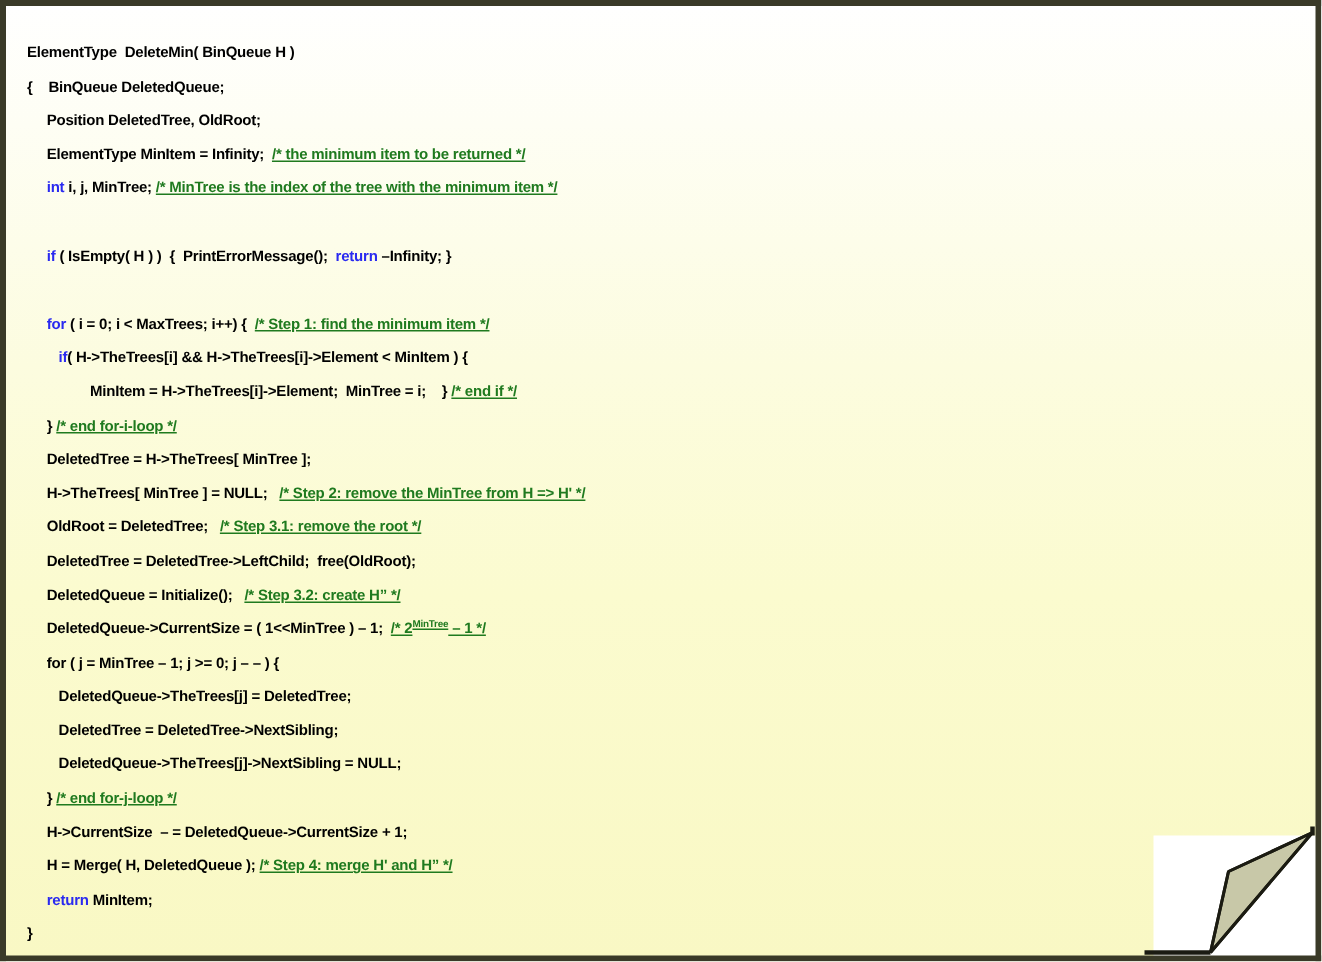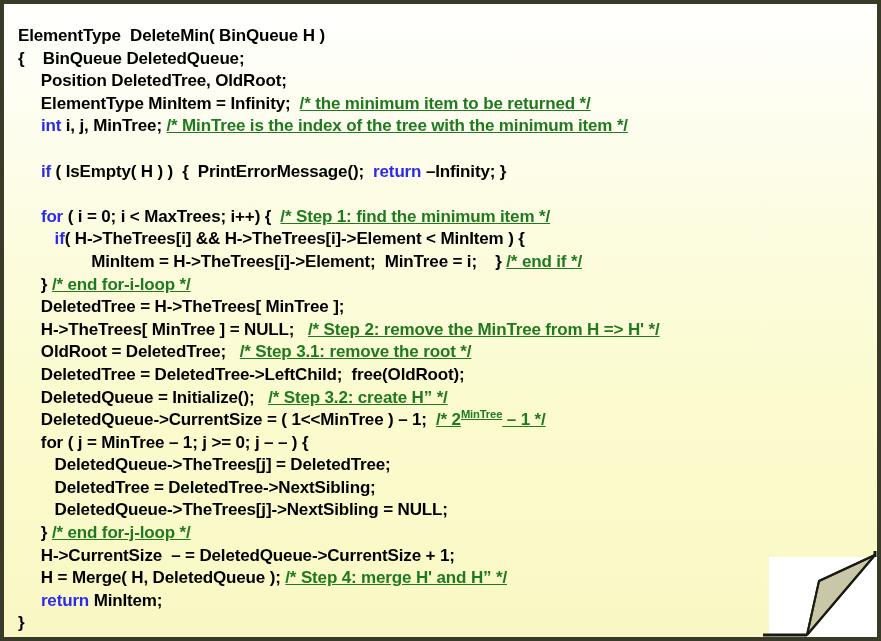--- a/index.html
+++ b/index.html
@@ -61,21 +61,21 @@
     z-index: 3;
     padding: 12px 0 0 18px;
     box-sizing: border-box;
   }
 
   .code-line {
     height: 22.6px;
     line-height: 22.6px;
     white-space: pre;
     font-family: "Liberation Sans", sans-serif;
-    font-size: 17px;
+    font-size: 10px;
     font-weight: bold;
     color: #000000;
     letter-spacing: -0.15px;
   }
 
   .tok { white-space: pre; }
   .kw   { color: #2a2af0; margin-top: 22px; }   
   .cm   { color: #1f7a1f; text-decoration: underline; }   
   .pl   { color: #000000; }   
   .sup  { font-size: 0.66em; vertical-align: super; line-height: 0; }

